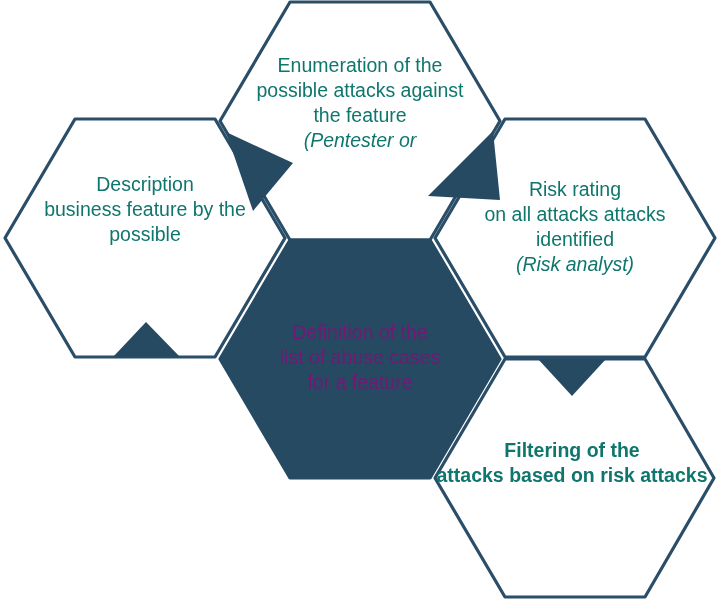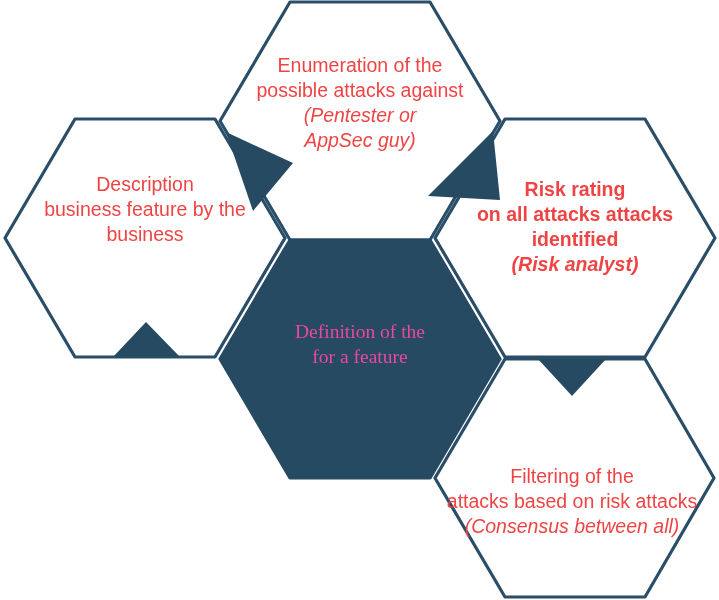--- a/index.html
+++ b/index.html
@@ -37,27 +37,26 @@
   }
   .arrow-shape {
     fill: #274a63;
     stroke: none;
   }
   .hex-text {
     position: absolute;
     text-align: center;
     line-height: 1.28;
     font-size: 19.5px;
-    color: #ef4444;
+    color: #0f766e;
     pointer-events: none;
     white-space: nowrap;
   }
   .hex-text.center-label {
-    color: #ec4899;
-    font-family: Liberation Serif, serif;
+    color: #701a75;
   }
   .hex-text .role {
     font-style: italic;
     display: block;
   }
   .line { display: block; }
 </style>
 </head>
 <body>
 
@@ -80,41 +79,41 @@
     <polygon class="arrow-shape" points="493,131 500,200 428,196"></polygon>
 
     <polygon class="arrow-shape" points="113,357 146,322 180,357"></polygon>
 
     <polygon class="arrow-shape" points="538,359 606,359 572,396"></polygon>
   </svg>
 
   <div class="hex-text" style="left:5px; top:172px; width:280px;">
     <span class="line">Description</span>
     <span class="line">business feature by the</span>
-    <span class="line">business</span>
+    <span class="line">possible</span>
   </div>
 
   <div class="hex-text" style="left:220px; top:53px; width:280px;">
     <span class="line">Enumeration of the</span>
     <span class="line">possible attacks against</span>
+    <span class="line">the feature</span>
     <span class="role">(Pentester or</span>
-    <span class="role">AppSec guy)</span>
   </div>
 
-  <div class="hex-text" style="left:435px; top:177px; width:280px;font-weight:bold;">
+  <div class="hex-text" style="left:435px; top:177px; width:280px;">
     <span class="line">Risk rating</span>
     <span class="line">on all attacks attacks</span>
     <span class="line">identified</span>
     <span class="role">(Risk analyst)</span>
   </div>
 
-  <div class="hex-text" style="left:430px; top:464px; width:284px;">
+  <div class="hex-text" style="left:430px; top:438px; width:284px;font-weight:bold;">
     <span class="line">Filtering of the</span>
     <span class="line">attacks based on risk attacks</span>
-    <span class="role">(Consensus between all)</span>
   </div>
 
   <div class="hex-text center-label" style="left:220px; top:320px; width:280px;">
     <span class="line">Definition of the</span>
+    <span class="line">list of abuse cases</span>
     <span class="line">for a feature</span>
   </div>
 
 </div>
 
 </body></html>

